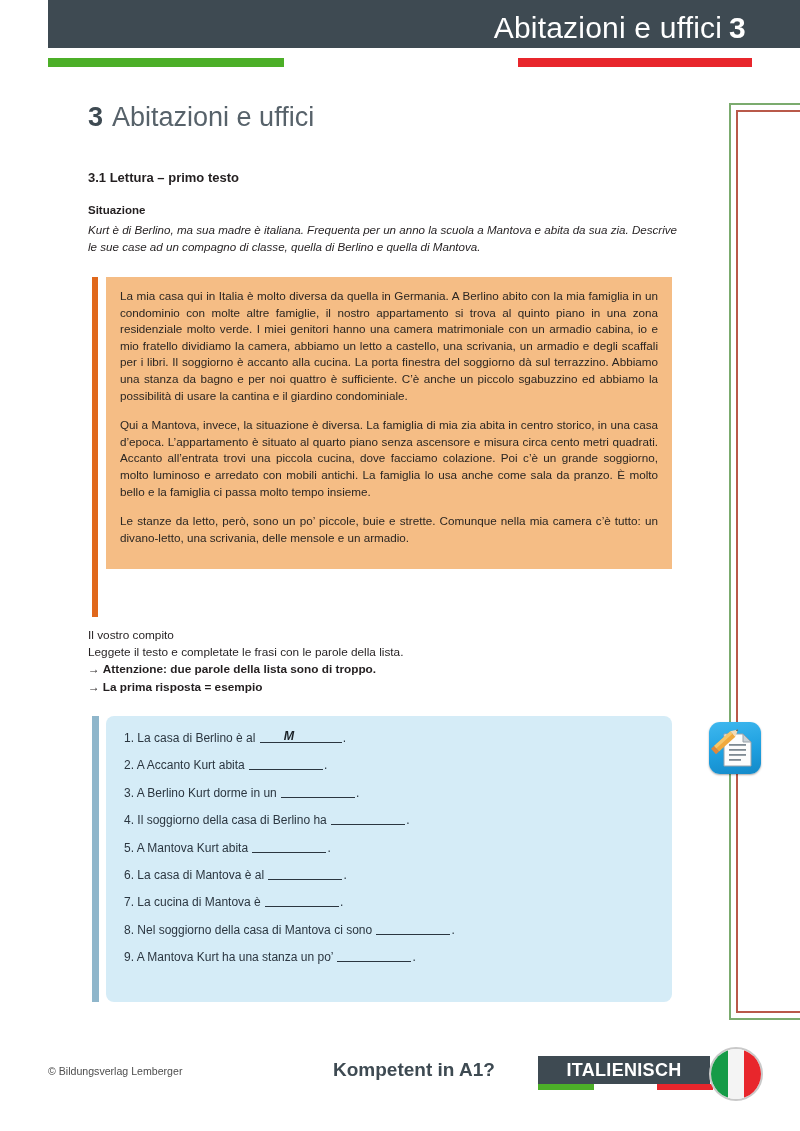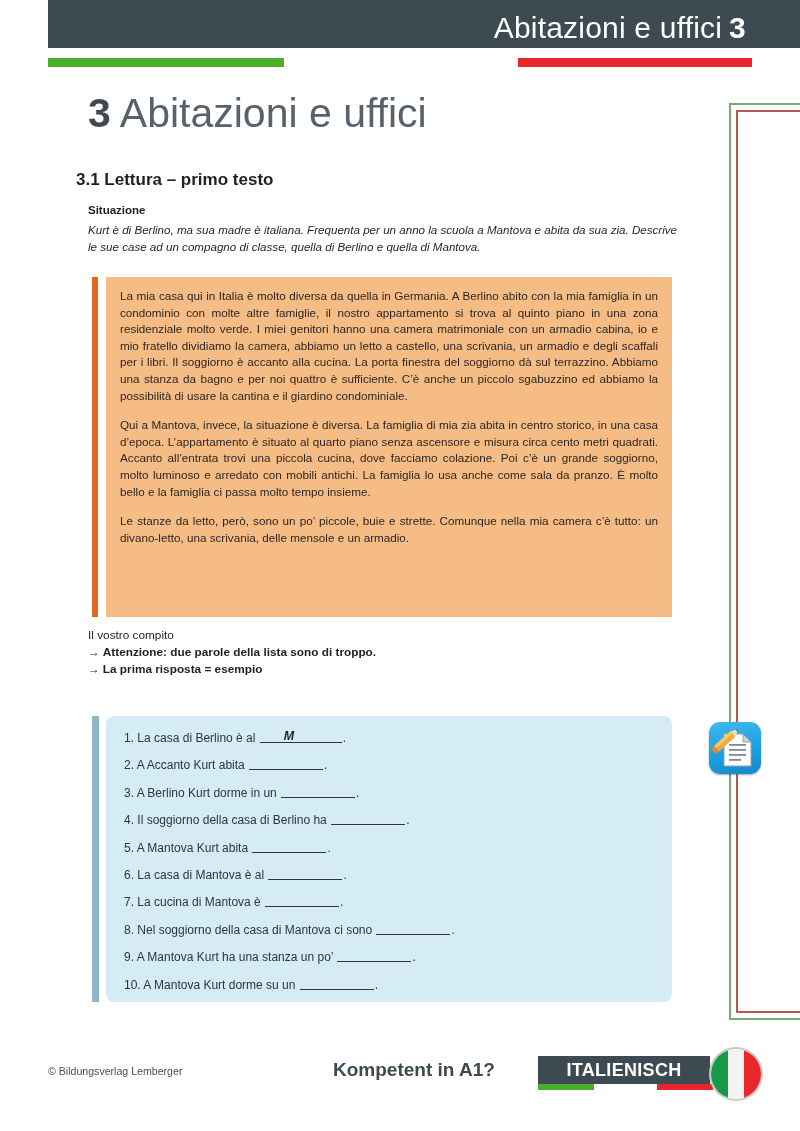--- a/index.html
+++ b/index.html
@@ -75,37 +75,37 @@
     width: 120px;
     height: 903px;
     border: 2px solid #b9594a;
     border-right: none;
   }
 
   
   .main-title {
     position: absolute;
     left: 88px;
-    top: 90px;
-    font-size: 41px;
+    top: 102px;
+    font-size: 27px;
     color: #57626a;
     font-weight: 300;
     white-space: nowrap;
   }
   .main-title .num {
     font-weight: 700;
     color: #3e4a52;
     margin-right: 9px;
   }
 
   .section-title {
     position: absolute;
-    left: 76px;
+    left: 88px;
     top: 170px;
-    font-size: 17px;
+    font-size: 13px;
     font-weight: 700;
     color: #231f20;
   }
 
   .situazione-label {
     position: absolute;
     left: 88px;
     top: 204px;
     font-size: 11.5px;
     font-weight: 700;
@@ -129,21 +129,21 @@
     top: 277px;
     width: 6px;
     height: 340px;
     background: #e0681c;
   }
   .orange-box {
     position: absolute;
     left: 106px;
     top: 277px;
     width: 566px;
-    height: 340px;
+    height: 292px;
     background: #f5bd85;
     padding: 11px 14px 0 14px;
   }
   .orange-box p {
     font-size: 11.7px;
     line-height: 16.6px;
     color: #2b2622;
     text-align: justify;
     margin-bottom: 13px;
   }
@@ -333,40 +333,40 @@
   <div class="orange-accent"></div>
   <div class="orange-box">
     <p>La mia casa qui in Italia è molto diversa da quella in Germania.
 A Berlino abito con la mia famiglia in un condominio con molte altre famiglie, il nostro appartamento si trova al quinto piano in una zona residenziale molto verde. I miei genitori hanno una camera matrimoniale con un armadio cabina, io e mio fratello dividiamo la camera, abbiamo un letto a castello, una scrivania, un armadio e degli scaffali per i libri. Il soggiorno è accanto alla cucina. La porta finestra del soggiorno dà sul terrazzino. Abbiamo una stanza da bagno e per noi quattro è sufficiente. C’è anche un piccolo sgabuzzino ed abbiamo la possibilità di usare la cantina e il giardino condominiale.</p>
     <p>Qui a Mantova, invece, la situazione è diversa. La famiglia di mia zia abita in centro storico, in una casa d’epoca. L’appartamento è situato al quarto piano senza ascensore e misura circa cento metri quadrati. Accanto all’entrata trovi una piccola cucina, dove facciamo colazione. Poi c’è un grande soggiorno, molto luminoso e arredato con mobili antichi. La famiglia lo usa anche come sala da pranzo. È molto bello e la famiglia ci passa molto tempo insieme.</p>
     <p>Le stanze da letto, però, sono un po’ piccole, buie e strette. Comunque nella mia camera c’è tutto: un divano-letto, una scrivania, delle mensole e un armadio.</p>
   </div>
 
   <div class="task">
     <div class="line">Il vostro compito</div>
+    <div class="line">Leggete il testo e completate le frasi con le parole della lista.</div>
     <div class="line">
       <span class="arrow">→</span><span class="bold">Attenzione: due parole della lista sono di troppo.</span>
     </div>
     <div class="line">
       <span class="arrow">→</span><span class="bold">La prima risposta = esempio</span>
     </div>
   </div>
 
   <div class="blue-accent"></div>
   <div class="blue-box" id="exercise-box">
       <div class="ex-item"><span>1. </span><span>La casa di Berlino è al </span><span class="blank answered"><span class="ans">M</span></span><span>.</span></div>
       <div class="ex-item"><span>2. </span><span>A Accanto Kurt abita </span><span class="blank"></span><span>.</span></div>
       <div class="ex-item"><span>3. </span><span>A Berlino Kurt dorme in un </span><span class="blank"></span><span>.</span></div>
       <div class="ex-item"><span>4. </span><span>Il soggiorno della casa di Berlino ha </span><span class="blank"></span><span>.</span></div>
       <div class="ex-item"><span>5. </span><span>A Mantova Kurt abita </span><span class="blank"></span><span>.</span></div>
       <div class="ex-item"><span>6. </span><span>La casa di Mantova è al </span><span class="blank"></span><span>.</span></div>
       <div class="ex-item"><span>7. </span><span>La cucina di Mantova è </span><span class="blank"></span><span>.</span></div>
       <div class="ex-item"><span>8. </span><span>Nel soggiorno della casa di Mantova ci sono </span><span class="blank"></span><span>.</span></div>
       <div class="ex-item"><span>9. </span><span>A Mantova Kurt ha una stanza un po’ </span><span class="blank"></span><span>.</span></div>
-      <div class="ex-item"><span>10. </span><span>A Mantova Kurt dorme su un </span><span class="blank"></span><span>.</span></div>
     </div>
 
   <div class="task-icon">
     <svg width="52" height="52" viewBox="0 0 52 52" aria-hidden="true">
       <g transform="translate(12,8)">
         <polygon points="3,4 22,4 30,12 30,36 3,36" fill="#fdfdfd" stroke="#9aa3ab" stroke-width="1"></polygon>
         <polygon points="22,4 30,12 22,12" fill="#c9d2d8" stroke="#9aa3ab" stroke-width="1"></polygon>
         <rect x="8" y="14" width="17" height="1.8" fill="#7f8a93"></rect>
         <rect x="8" y="19" width="17" height="1.8" fill="#7f8a93"></rect>
         <rect x="8" y="24" width="17" height="1.8" fill="#7f8a93"></rect>

